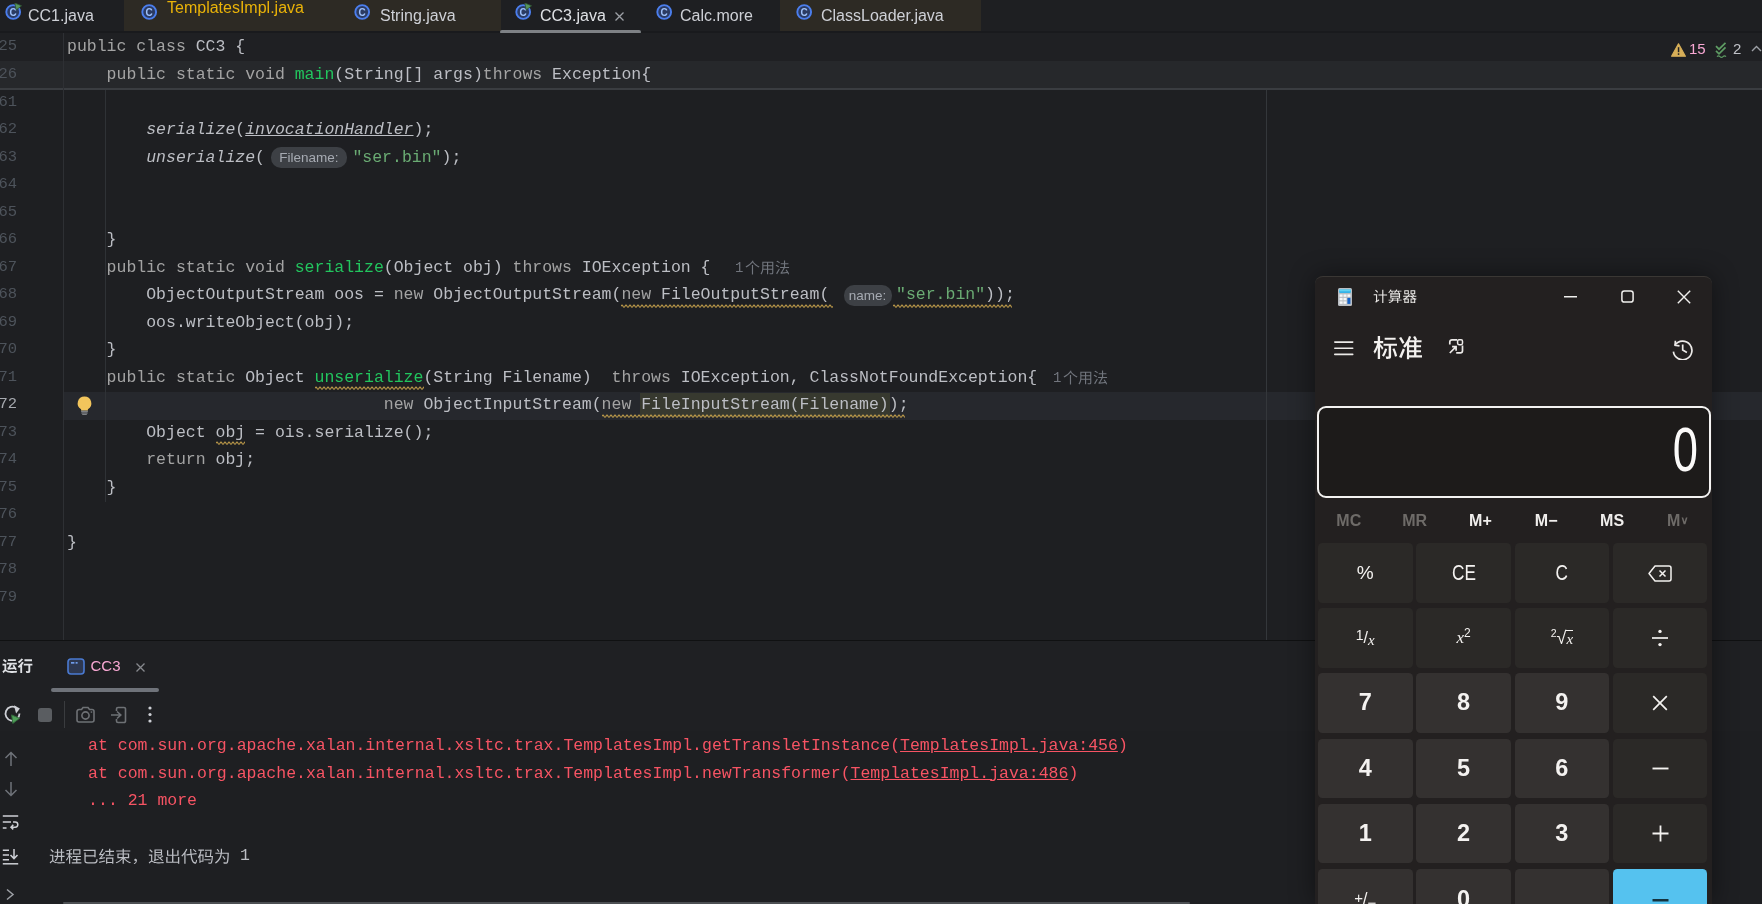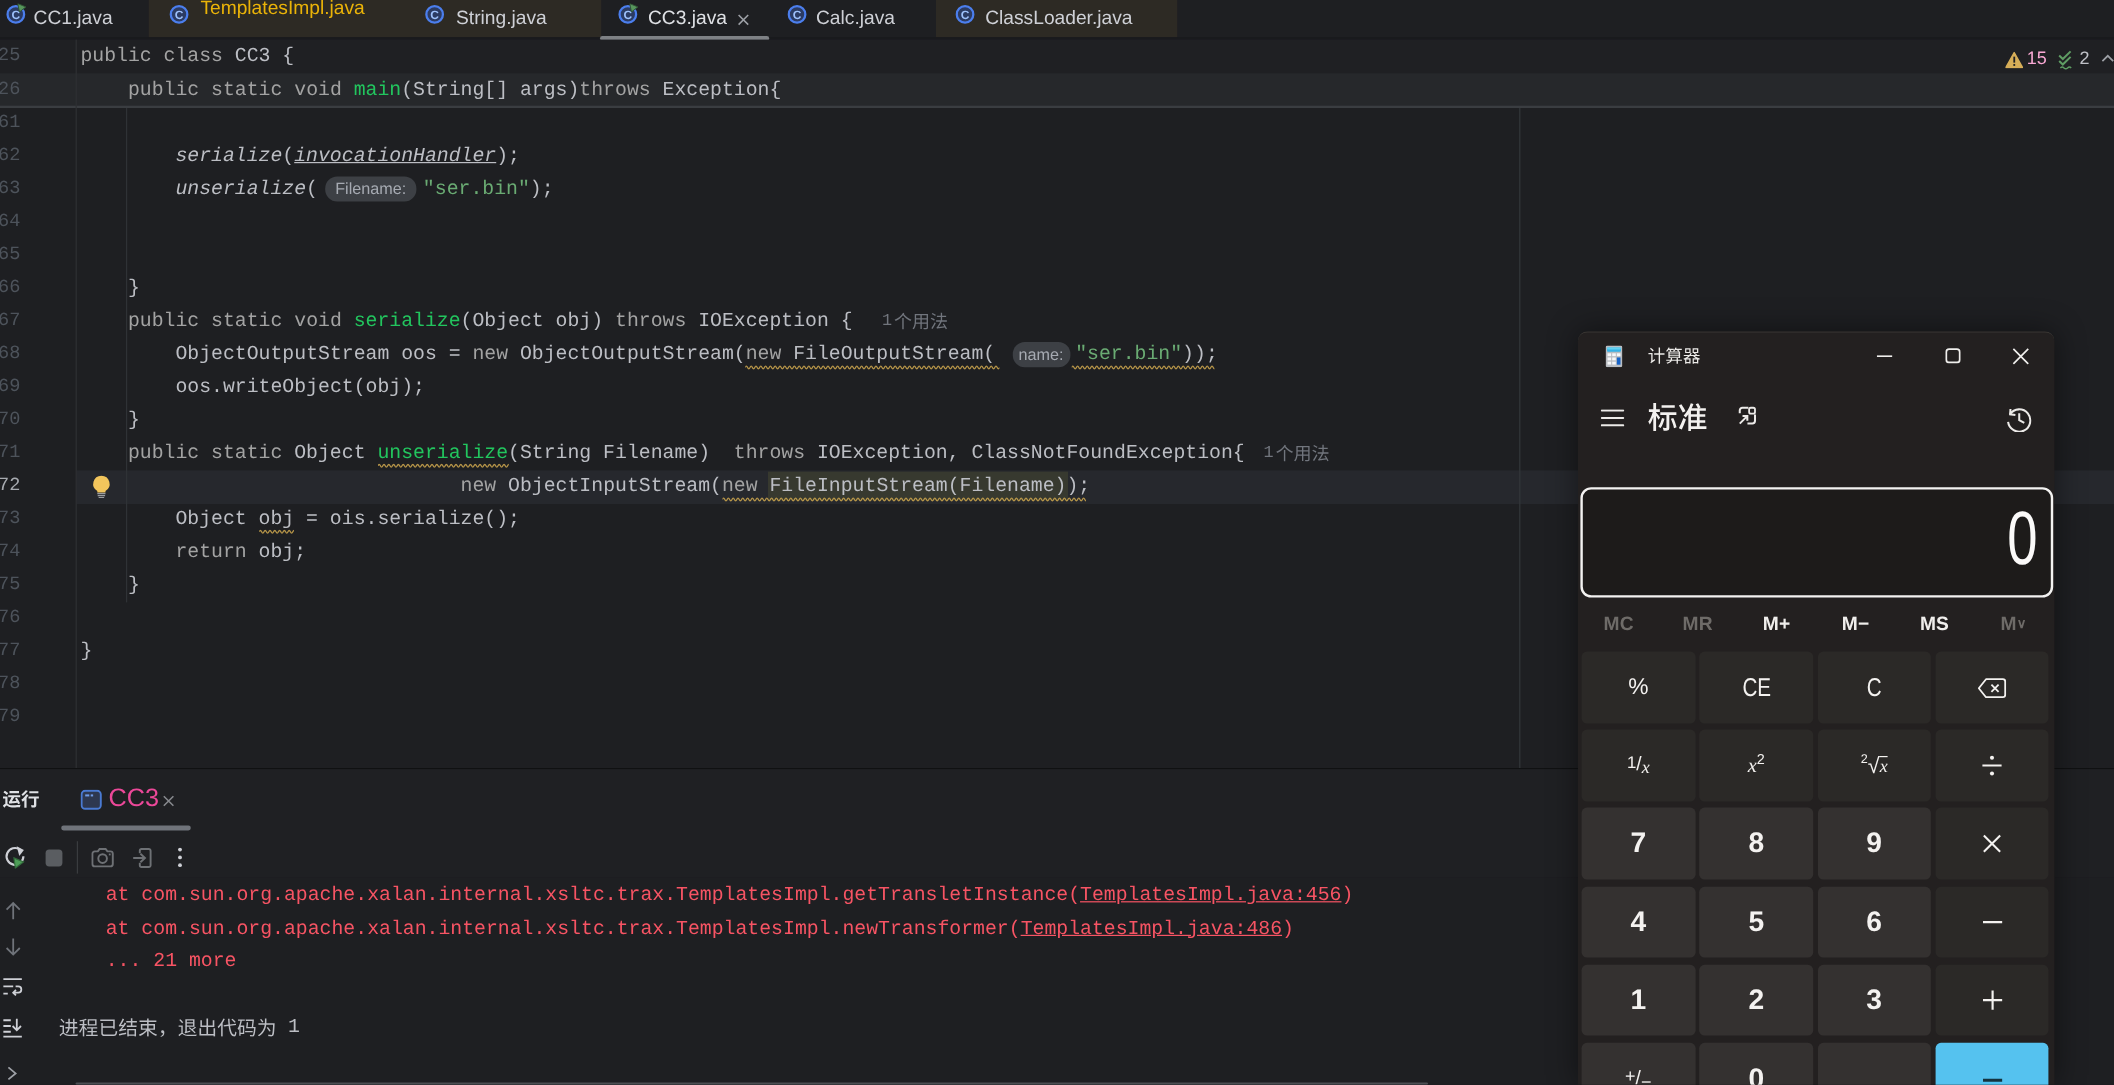--- a/index.html
+++ b/index.html
@@ -62,21 +62,21 @@
       <svg width="11" height="11" viewBox="0 0 11 11">
         <path d="M1.5 1.5 L9.5 9.5 M9.5 1.5 L1.5 9.5" stroke="#9da0a6" stroke-width="1.3" fill="none"></path>
       </svg>
     </div>
 <div class="sb" style="left:656px;top:3px">
       <svg width="17" height="17" viewBox="0 0 17 17">
         <circle cx="8.2" cy="9" r="6.9" fill="#2b3b63" stroke="#4b7eed" stroke-width="1.9"></circle>
         <text x="8.2" y="12.6" font-family="Liberation Sans" font-size="10" font-weight="bold" fill="#9ec1fb" text-anchor="middle">C</text>
       </svg>
     </div>
-<div class="abs ui" style="left:680px;top:8px;line-height:16px;color:#ced0d6">Calc.java</div>
+<div class="abs ui" style="left:680px;top:8px;line-height:16px;color:#ced0d6">Calc.more</div>
 <div class="sb" style="left:796px;top:3px">
       <svg width="17" height="17" viewBox="0 0 17 17">
         <circle cx="8.2" cy="9" r="6.9" fill="#2b3b63" stroke="#4b7eed" stroke-width="1.9"></circle>
         <text x="8.2" y="12.6" font-family="Liberation Sans" font-size="10" font-weight="bold" fill="#9ec1fb" text-anchor="middle">C</text>
       </svg>
     </div>
 <div class="abs ui" style="left:821px;top:8px;line-height:16px;color:#ced0d6">ClassLoader.java</div>
 <div class="num" style="top:33.00px;color:#4d535b">25</div>
 <div class="num" style="top:60.50px;color:#4d535b">26</div>
 <div class="cl" style="top:33.00px">
@@ -255,21 +255,21 @@
         <path transform="translate(1000,0)" d="M447 87V202H935V87ZM254 30C206 100 109 191 26 244C47 268 78 316 93 343C189 276 297 173 370 78ZM404 365V479H700V828C700 843 694 847 676 847C658 848 591 848 534 845C550 880 566 932 571 967C660 967 724 965 767 947C811 929 823 895 823 831V479H961V365ZM292 248C227 362 117 478 15 549C39 574 80 628 97 653C124 631 151 606 179 579V971H299V445C339 395 376 343 406 292Z"></path>
       </svg>
     </div>
 <div class="sb" style="left:67px;top:658px">
       <svg width="18" height="17" viewBox="0 0 18 17">
 <rect x="1" y="1" width="16" height="15" rx="3" fill="#2e3850" stroke="#4a7ad2" stroke-width="1.6"></rect>
 <rect x="4" y="4" width="3.4" height="1.7" fill="#6f9be8"></rect>
         <rect x="8.6" y="4" width="2" height="1.7" fill="#6f9be8"></rect>
       </svg>
     </div>
-<div class="abs ui" style="left:90.5px;top:658px;line-height:16px;font-size:21px;color:#ec4899">CC3</div>
+<div class="abs ui" style="left:90.5px;top:658px;line-height:16px;font-size:15px;color:#f9a8d4">CC3</div>
 <div class="sb" style="left:135px;top:662px">
       <svg width="11" height="11" viewBox="0 0 11 11">
         <path d="M1.5 1.5 L9.5 9.5 M9.5 1.5 L1.5 9.5" stroke="#87898e" stroke-width="1.3" fill="none"></path>
       </svg>
     </div>
 <div class="abs" style="left:51px;top:688px;width:108px;height:3.5px;background:#6f737a;border-radius:2px"></div>
 <div class="sb" style="left:3px;top:705px">
       <svg width="19" height="19" viewBox="0 0 19 19" fill="none">
 <path d="M13.6 3.0 A7.0 7.0 0 1 0 16.5 8.6" stroke="#ced0d6" stroke-width="1.8"></path>
 <path d="M10.9 0.2 L16.9 3.4 L13.1 8.4 Z" fill="#ced0d6"></path>

